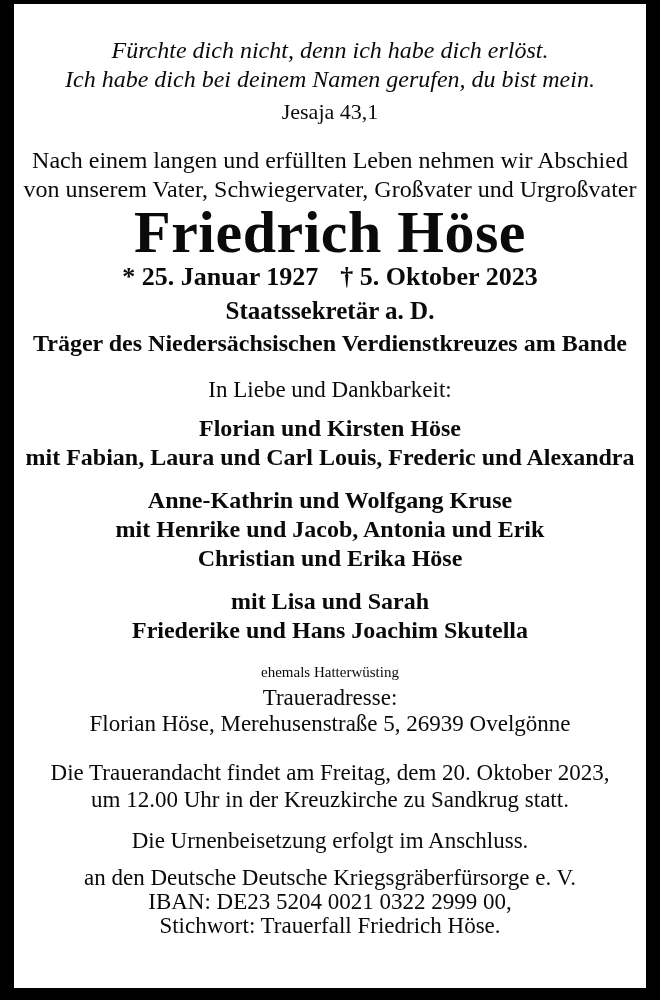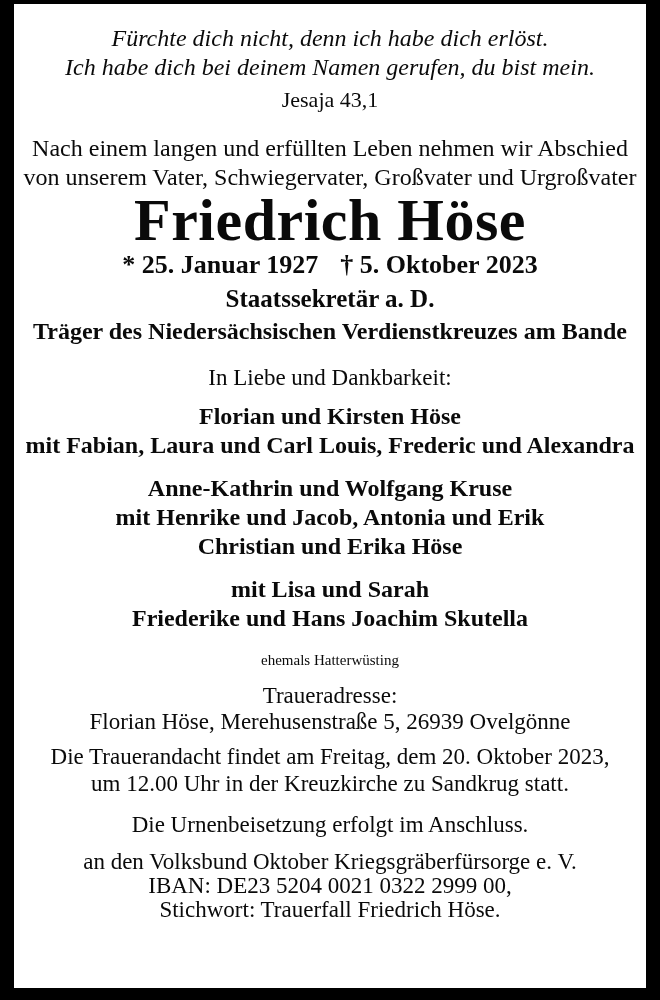--- a/index.html
+++ b/index.html
@@ -16,21 +16,21 @@
     border-top: 4px solid #000;
     border-bottom: 4px solid #000;
     border-left: 7px solid #000;
     border-right: 7px solid #000;
     box-sizing: border-box;
     font-family: "Liberation Serif", "DejaVu Serif", serif;
     color: #0a0a0a;
     text-align: center;
     overflow: hidden;
   }
-  .inner { padding-top: 20px; }
+  .inner { padding-top: 32px; }
 
   .quote-line {
     font-style: italic;
     font-size: 24px;
     line-height: 29px;
   }
   .scripture-ref {
     font-size: 22px;
     line-height: 24px;
     margin-top: 6px;
@@ -76,26 +76,25 @@
   .group-3 { margin-top: 0; text-align: center; }
   .group-4 { margin-top: 14px; }
   .note {
     font-size: 15px;
     line-height: 26px;
     margin-top: 14px;
   }
   .address {
     font-size: 23px;
     line-height: 26px;
-    margin-top: 10px;
   }
   .service {
     font-size: 23px;
     line-height: 27px;
-    margin-top: 8px;
+    margin-top: 22px;
   }
   .burial {
     font-size: 23px;
     line-height: 27px;
     margin-top: 14px;
   }
   .donation {
     font-size: 23px;
     line-height: 24px;
     margin-top: 12px;
@@ -157,19 +156,19 @@
     </div>
 
     <div class="service">
       <div>Die Trauerandacht findet am Freitag, dem 20. Oktober 2023,</div>
       <div>um 12.00 Uhr in der Kreuzkirche zu Sandkrug statt.</div>
     </div>
 
     <div class="burial">Die Urnenbeisetzung erfolgt im Anschluss.</div>
 
     <div class="donation">
-      <div>an den Volksbund Oktober Kriegsgräberfürsorge e. V.</div>
+      <div>an den Deutsche Deutsche Kriegsgräberfürsorge e. V.</div>
       <div>IBAN: DE23 5204 0021 0322 2999 00,</div>
       <div>Stichwort: Trauerfall Friedrich Höse.</div>
     </div>
 
   </div>
 </div>
 
 </body></html>

